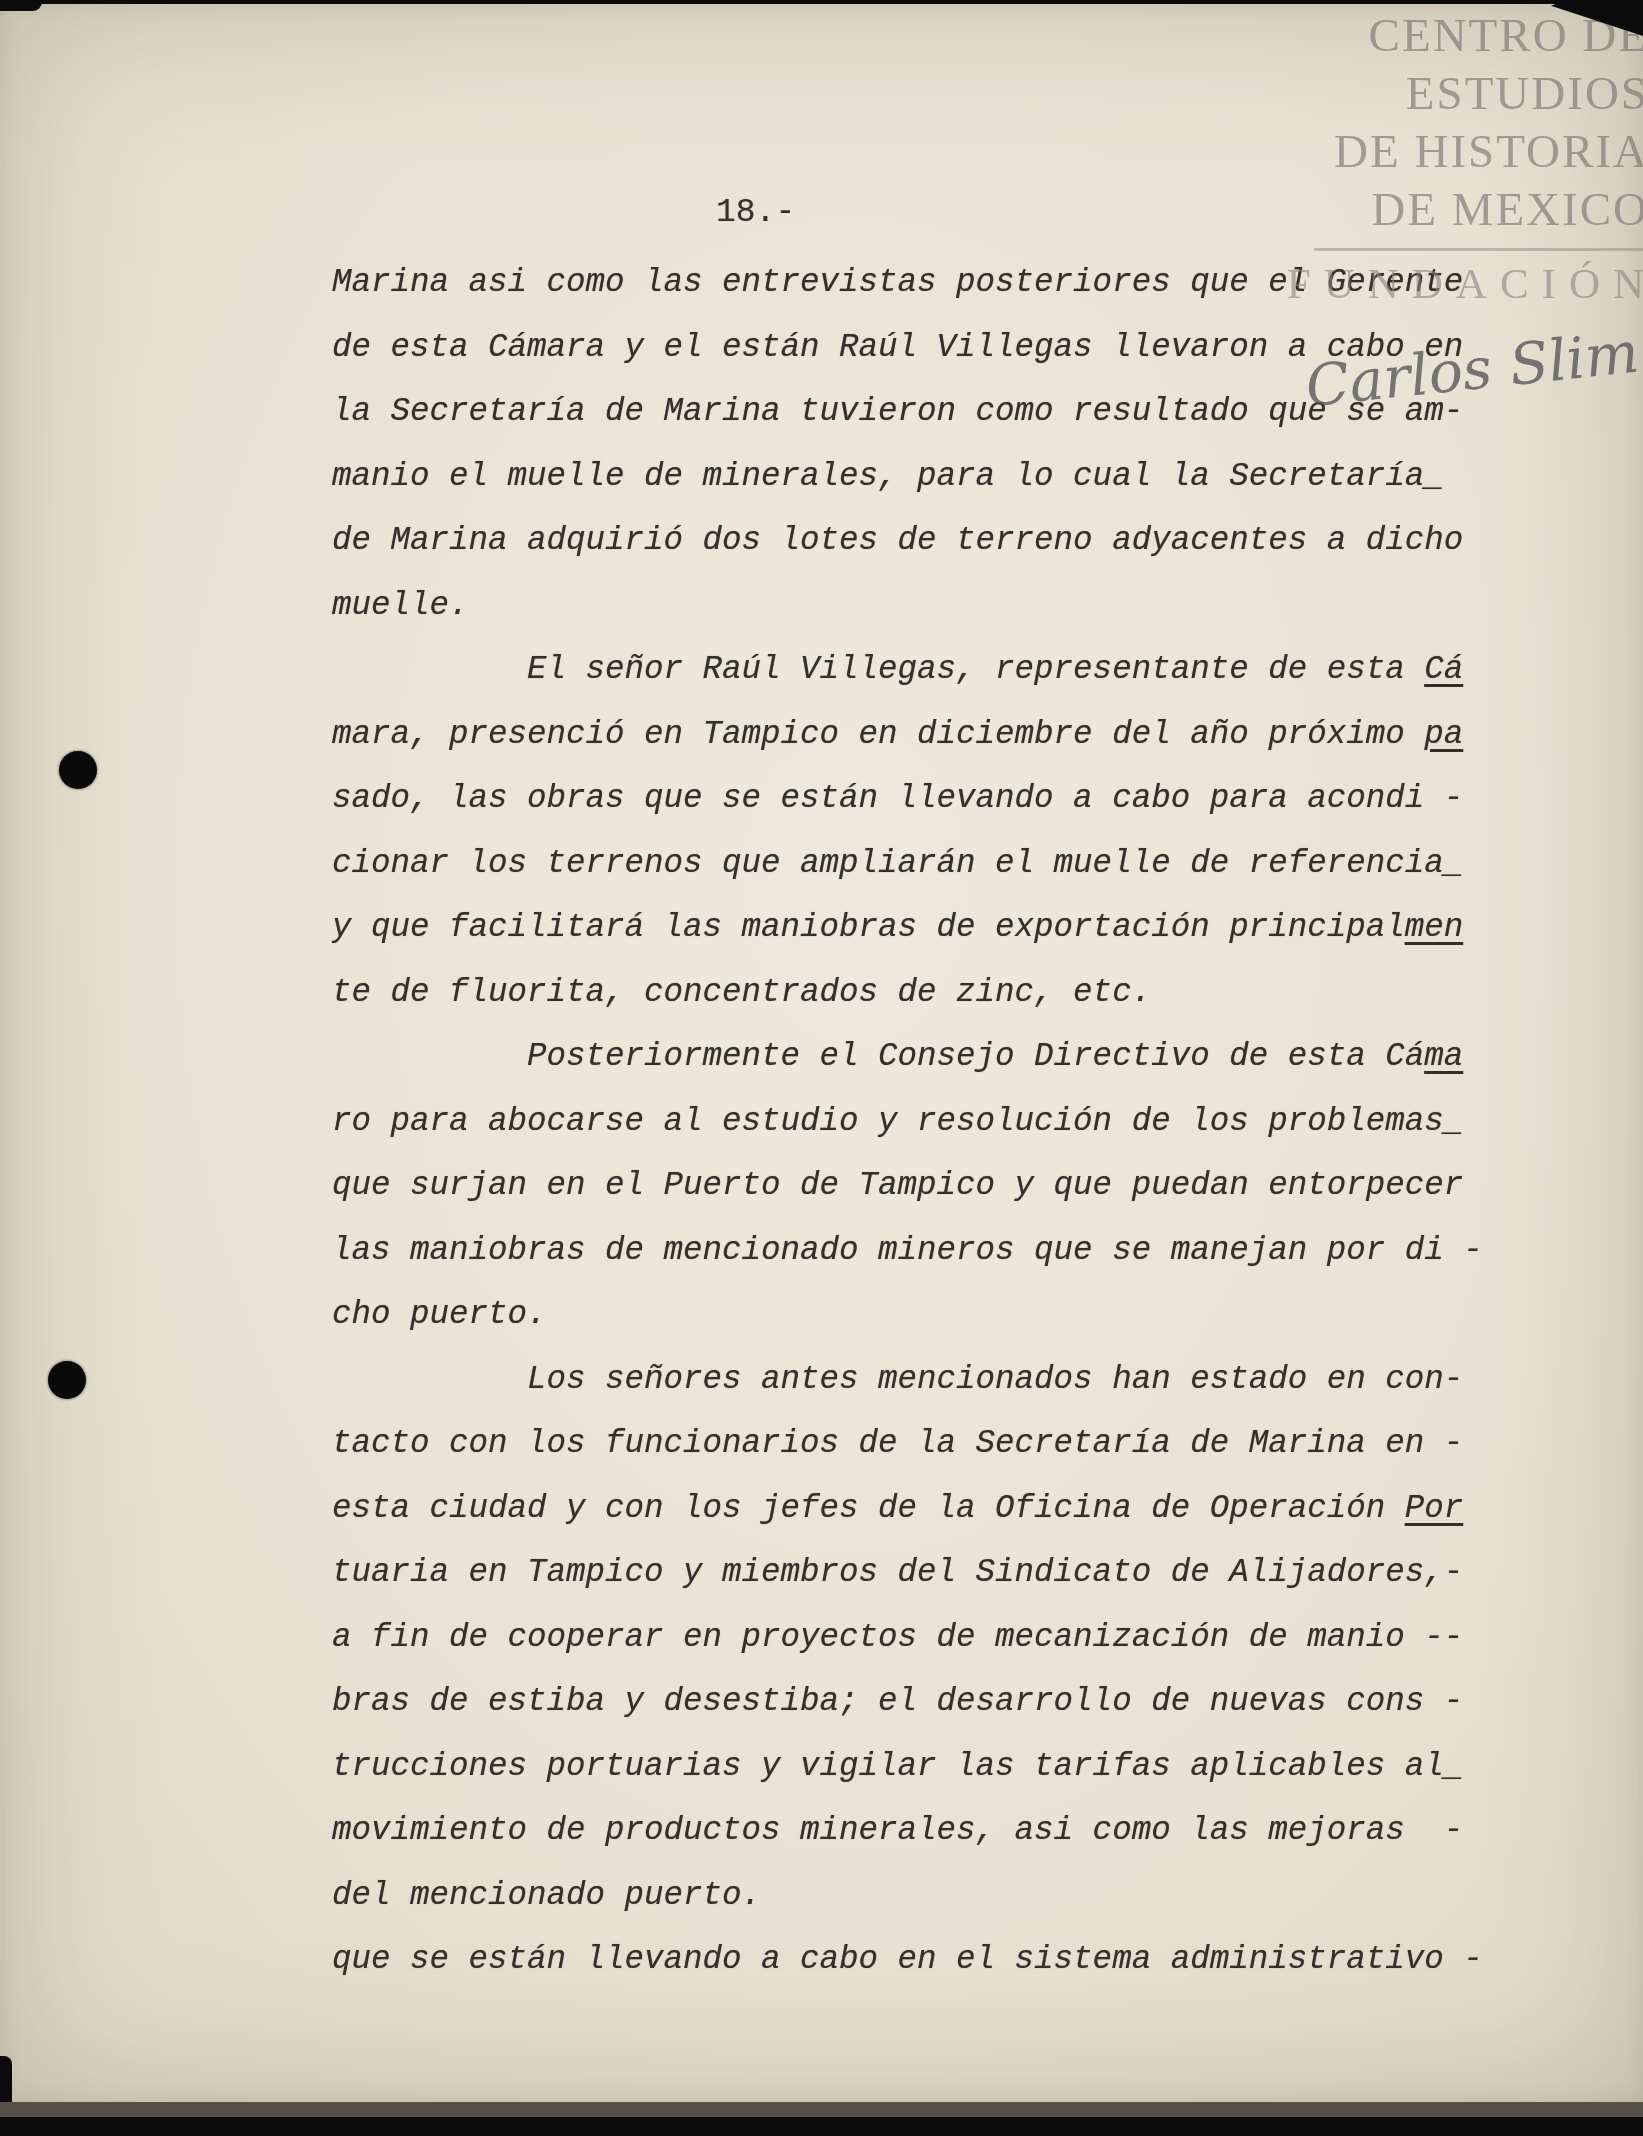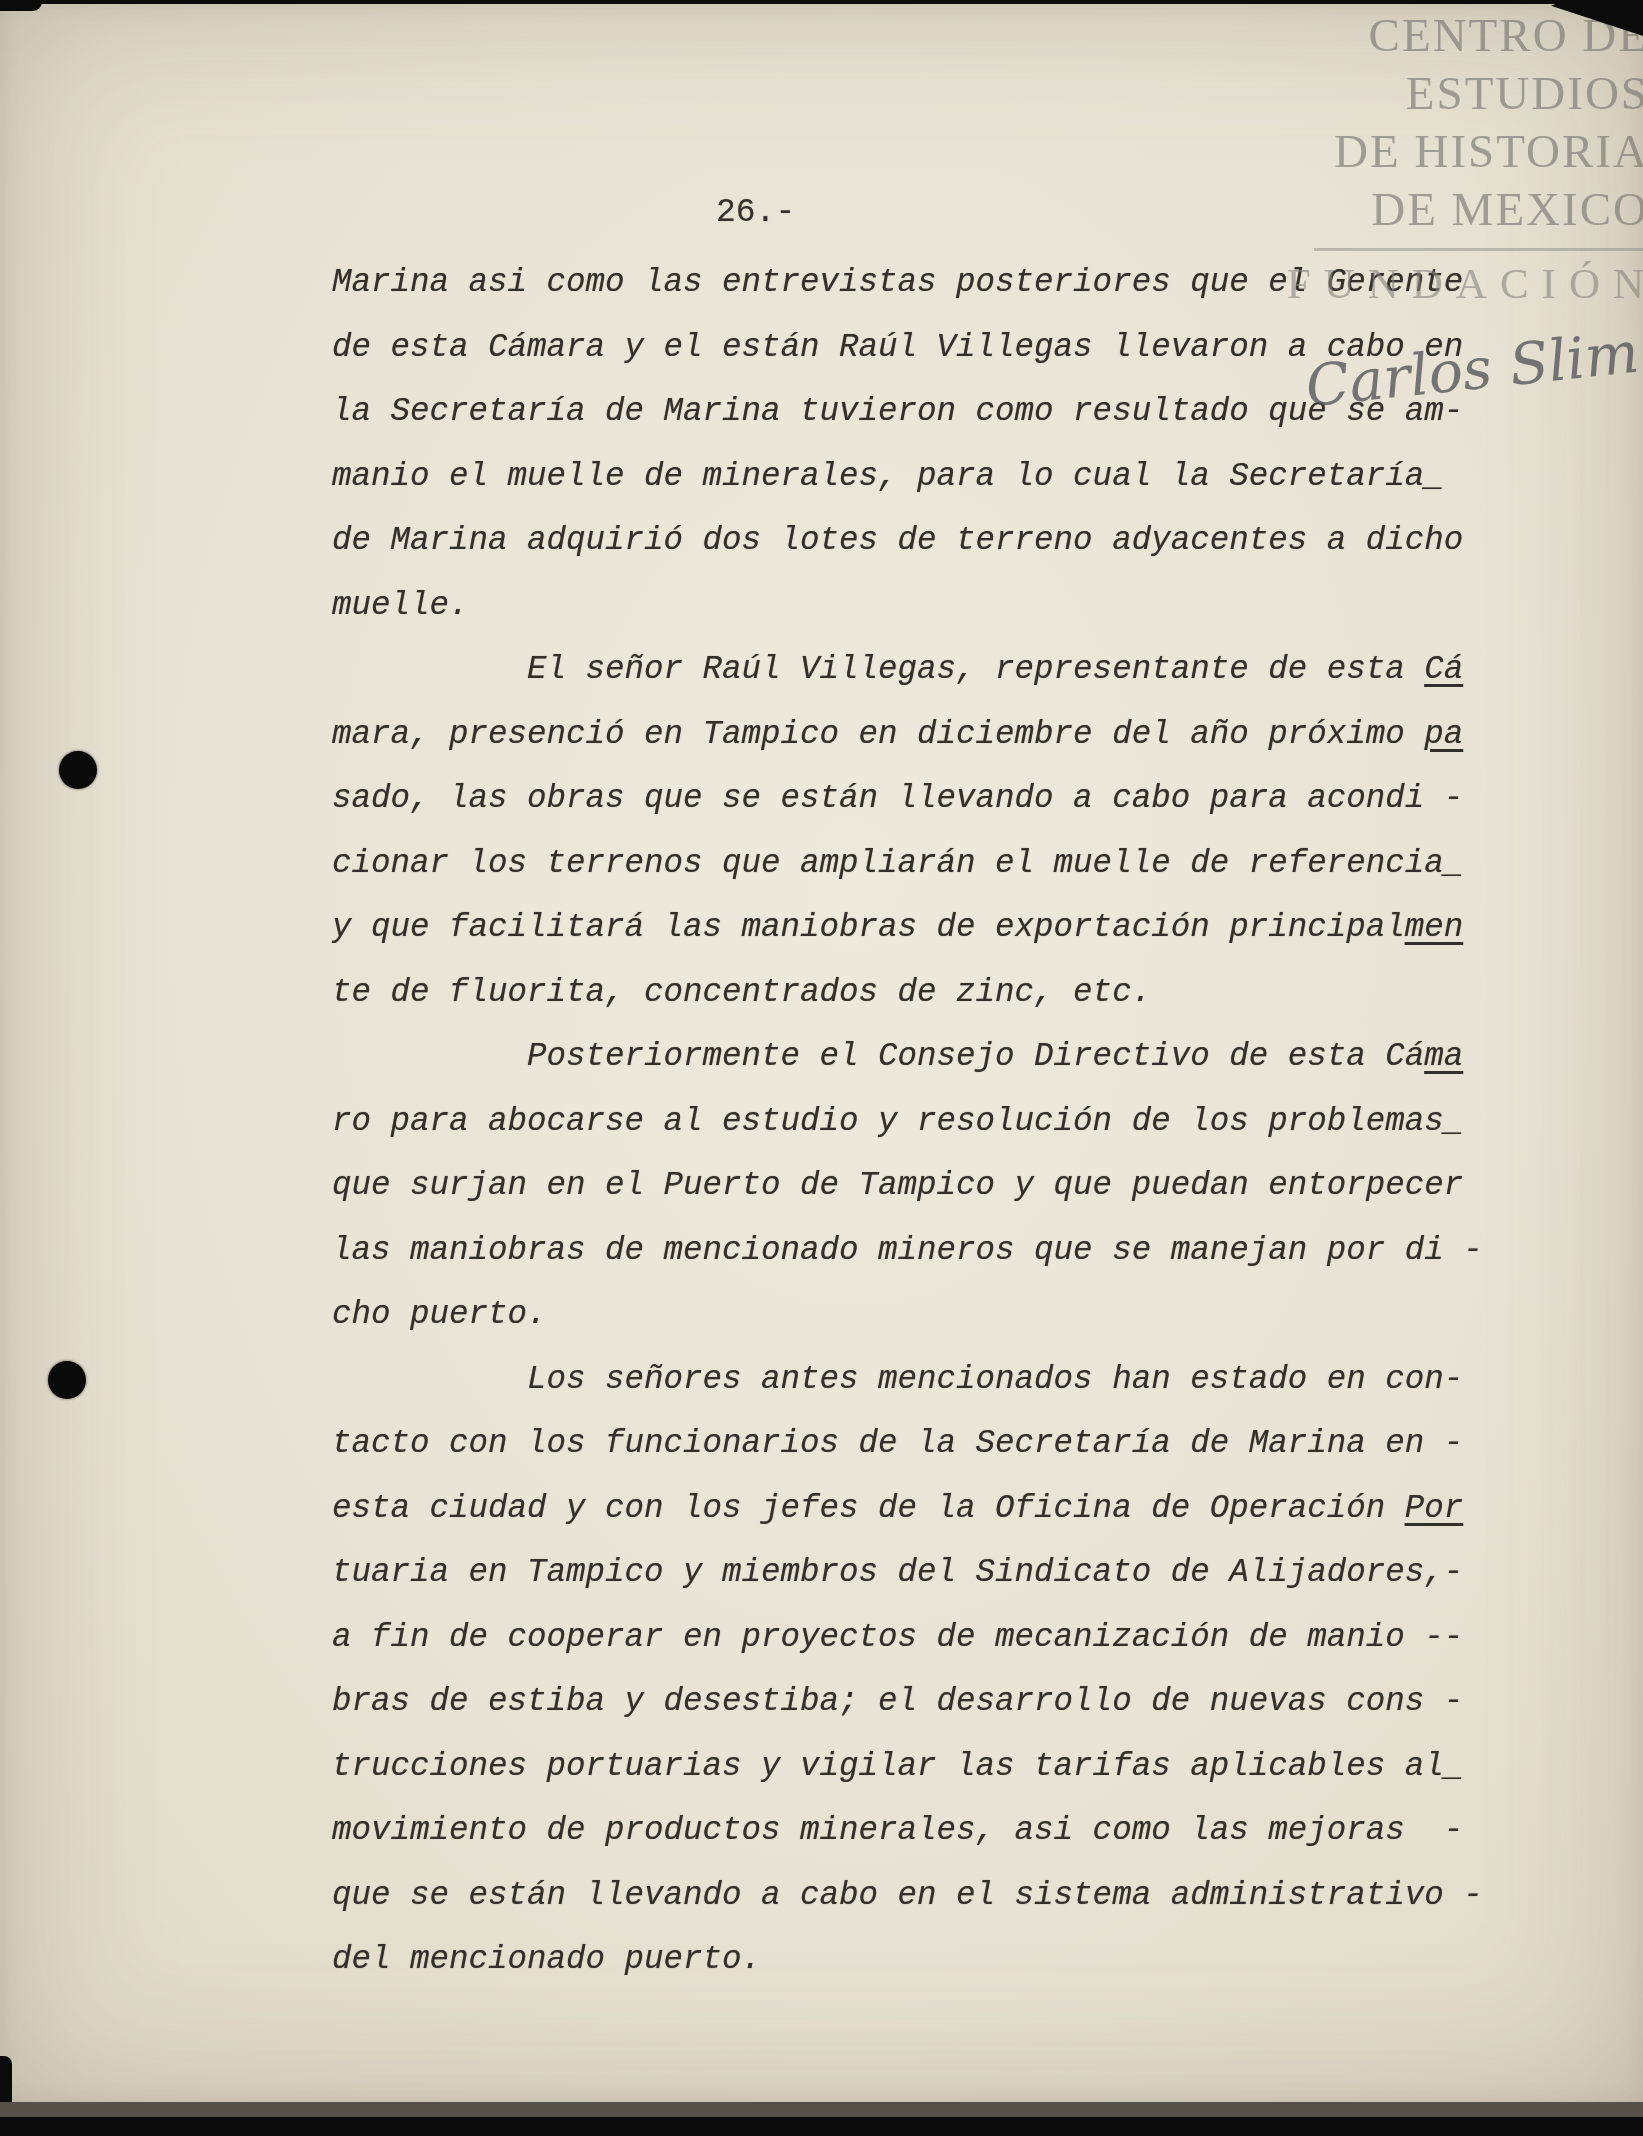--- a/index.html
+++ b/index.html
@@ -125,21 +125,21 @@
     height: 15px;
     background: #555148;
   }
 </style>
 </head>
 <body>
 
 <div class="scan">
 
   <div class="paper">
-    <div class="page-number">26.-</div>
+    <div class="page-number">18.-</div>
     <div class="doc-lines">
         <div class="doc-line">Marina asi como las entrevistas posteriores que el Gerente</div>
         <div class="doc-line">de esta Cámara y el están Raúl Villegas llevaron a cabo en</div>
         <div class="doc-line">la Secretaría de Marina tuvieron como resultado que se am-</div>
         <div class="doc-line">manio el muelle de minerales, para lo cual la Secretaría_</div>
         <div class="doc-line">de Marina adquirió dos lotes de terreno adyacentes a dicho</div>
         <div class="doc-line">muelle.</div>
         <div class="doc-line">          El señor Raúl Villegas, representante de esta <span class="u">Cá</span></div>
         <div class="doc-line">mara, presenció en Tampico en diciembre del año próximo <span class="u">pa</span></div>
         <div class="doc-line">sado, las obras que se están llevando a cabo para acondi -</div>
@@ -152,22 +152,22 @@
         <div class="doc-line">las maniobras de mencionado mineros que se manejan por di -</div>
         <div class="doc-line">cho puerto.</div>
         <div class="doc-line">          Los señores antes mencionados han estado en con-</div>
         <div class="doc-line">tacto con los funcionarios de la Secretaría de Marina en -</div>
         <div class="doc-line">esta ciudad y con los jefes de la Oficina de Operación <span class="u">Por</span></div>
         <div class="doc-line">tuaria en Tampico y miembros del Sindicato de Alijadores,-</div>
         <div class="doc-line">a fin de cooperar en proyectos de mecanización de manio --</div>
         <div class="doc-line">bras de estiba y desestiba; el desarrollo de nuevas cons -</div>
         <div class="doc-line">trucciones portuarias y vigilar las tarifas aplicables al_</div>
         <div class="doc-line">movimiento de productos minerales, asi como las mejoras  -</div>
+        <div class="doc-line">del mencionado puerto.</div>
         <div class="doc-line">que se están llevando a cabo en el sistema administrativo -</div>
-        <div class="doc-line">del mencionado puerto.</div>
       </div>
     <div class="hole hole-1"></div>
     <div class="hole hole-2"></div>
   </div>
 
   <div class="watermark">
     <div class="wm-line">CENTRO DE</div>
     <div class="wm-line">ESTUDIOS</div>
     <div class="wm-line">DE HISTORIA</div>
     <div class="wm-line">DE MEXICO</div>

